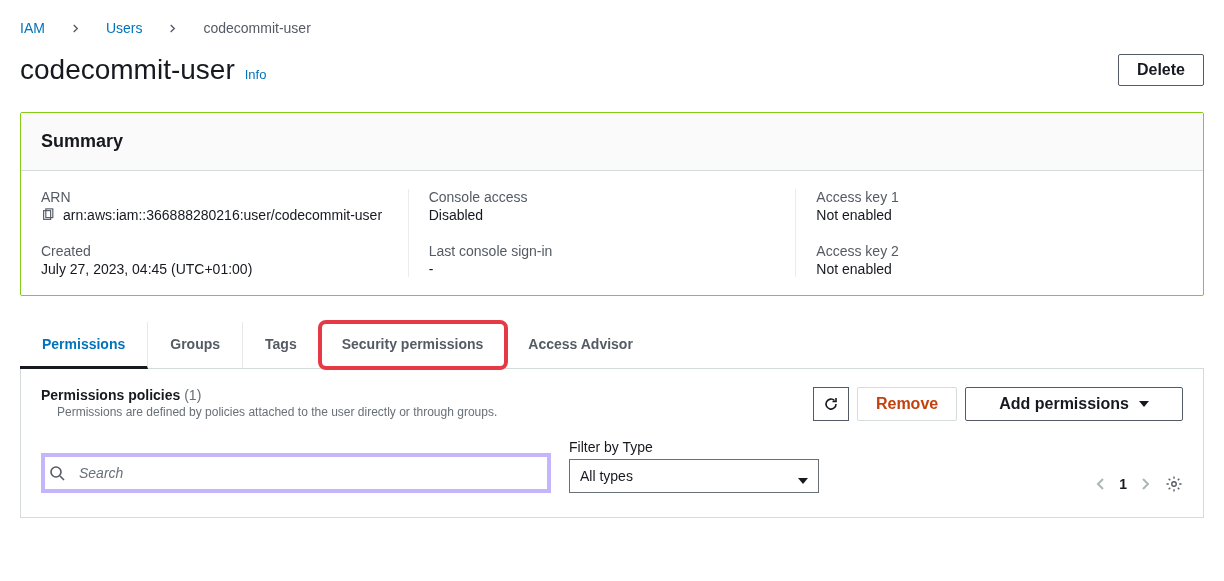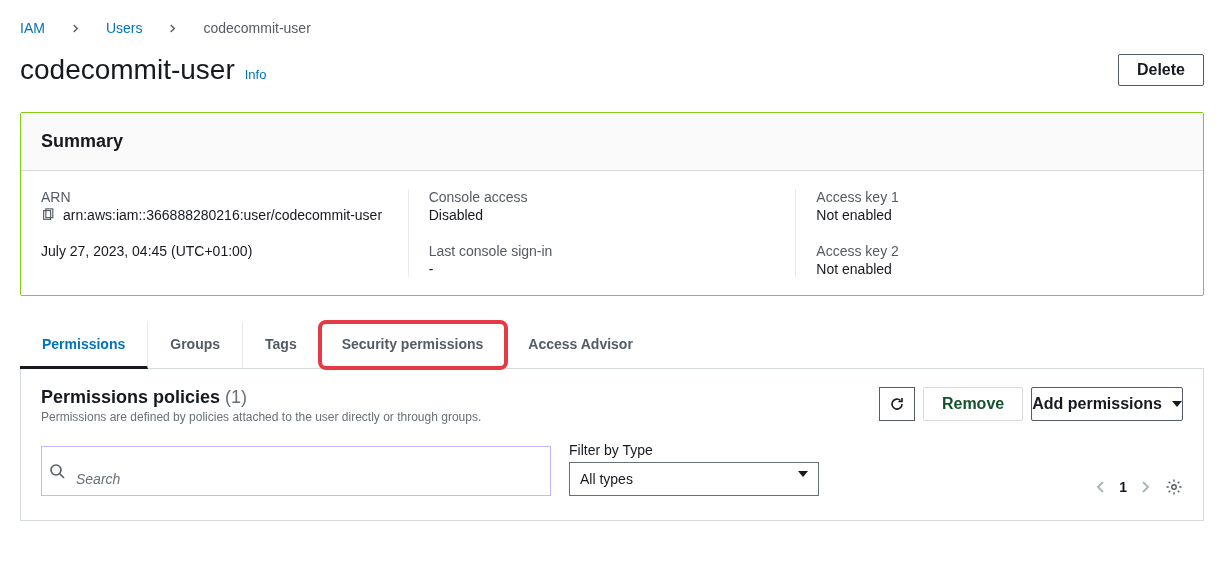--- a/index.html
+++ b/index.html
@@ -14,21 +14,21 @@
   a { color: #0073bb; text-decoration: none; cursor: pointer; }
 
   .breadcrumb { display: flex; align-items: center; gap: 26px; margin-bottom: 18px; }
   .breadcrumb .chev { color: #545b64; }
   .breadcrumb .current { color: #545b64; }
 
   .title-row { display: flex; align-items: center; justify-content: space-between; margin-bottom: 26px; }
   .title-row h1 { font-size: 28px; font-weight: 400; margin: 0; display: flex; align-items: baseline; gap: 10px; }
   .info-link { font-size: 13px; color: #0073bb; font-weight: 400; }
   .btn { background: #fff; border: 1px solid #545b64; border-radius: 2px; padding: 6px 18px; font-size: 16px; cursor: pointer; font-weight: 700; color: #16191f; }
-  .btn:disabled { color: #14532d; border-color: #d5dbdb; cursor: default; }
+  .btn:disabled { color: #c2410c; border-color: #d5dbdb; cursor: default; }
 
   .panel { border: 1px solid #84cc16; border-radius: 2px; background: #fff; }
   .panel-header { padding: 18px 20px; border-bottom: 1px solid #d5dbdb; background: #fafafa; }
   .panel-header h2 { margin: 0; font-size: 18px; font-weight: 700; }
   .panel-body { padding: 18px 20px; }
 
   .cols { display: flex; }
   .col { flex: 1; padding: 0 20px; }
   .col + .col { border-left: 1px solid #eaeded; }
   .col:first-child { padding-left: 0; }
@@ -39,35 +39,35 @@
   .copy-icon { width: 14px; height: 14px; display: inline-block; }
 
   .tabs { display: flex; border-bottom: 1px solid #d5dbdb; margin-top: 26px; }
   .tab { padding: 14px 22px; cursor: pointer; color: #545b64; border-right: 1px solid #e8e8e8; font-weight: 700; }
   .tab:last-child { border-right: none; }
   .tab.active { color: #0073bb; border-bottom: 3px solid #16191f; margin-bottom: -1px; }
   .tab.highlight { outline: 4px solid #e63946; outline-offset: -2px; border-radius: 6px; }
 
   .permissions-panel { border: 1px solid #d5dbdb; border-top: none; padding: 18px 20px 24px; }
   .pp-header { display: flex; align-items: flex-start; justify-content: space-between; margin-bottom: 18px; }
-  .pp-title { font-size: 18px; font-weight: 700; }
+  .pp-title { font-size: 14px; font-weight: 700; }
   .pp-count { color: #687078; font-weight: 400; }
-  .pp-desc { color: #687078; font-size: 12px; margin-top: 2px; }
+  .pp-desc { color: #687078; font-size: 12px; margin-top: 2px; margin-left: 16px; }
   .pp-actions { display: flex; gap: 8px; }
   .icon-btn { border: 1px solid #545b64; background: #fff; width: 36px; height: 34px; display: inline-flex; align-items: center; justify-content: center; cursor: pointer; }
-  .btn-dropdown { display: inline-flex; align-items: center; gap: 10px; padding: 6px 0; }
+  .btn-dropdown { display: inline-flex; align-items: center; gap: 10px; padding: 6px 33px; }
 
   .filter-row { display: flex; align-items: flex-end; gap: 18px; }
   .search-wrap { flex: 1; max-width: 510px; position: relative; }
-  .search-input { width: 100%; padding: 24px 10px 8px 34px; border: 1px solid #c4b5fd; font-size: 14px; }
+  .search-input { width: 100%; padding: 8px 10px 8px 34px; border: 4px solid #c4b5fd; font-size: 14px; }
   .search-input::placeholder { color: #687078; font-style: italic; }
   .search-ico { position: absolute; left: 8px; top: 50%; transform: translateY(-50%); color: #545b64; }
   .filter-col { width: 250px; }
   .filter-label { font-size: 14px; margin-bottom: 4px; }
-  .select { width: 100%; padding: 8px 10px; border: 1px solid #687078; background: #fff; display: flex; justify-content: space-between; align-items: flex-start; cursor: pointer; }
+  .select { width: 100%; padding: 8px 10px; border: 1px solid #687078; background: #fff; display: flex; justify-content: space-between; align-items: flex-end; cursor: pointer; }
   .pager { margin-left: auto; display: flex; align-items: center; gap: 14px; color: #545b64; }
   .pager .pg { color: #687078; cursor: default; }
   .pager .disabled { color: #d5dbdb; }
   .gear { cursor: pointer; }
 
   svg { display: block; }
 </style>
 </head>
 <body>
 
@@ -108,20 +108,21 @@
             <span class="copy-icon">
               <svg width="14" height="14" viewBox="0 0 16 16">
                   <rect x="3" y="3" width="8" height="10" fill="none" stroke="#545b64" stroke-width="1.3"></rect>
                   <rect x="5.5" y="1" width="8" height="10" fill="none" stroke="#545b64" stroke-width="1.3"></rect>
                 </svg>
             </span>
             <span>arn:aws:iam::366888280216:user/codecommit-user</span>
           </div>
         </div>
         <div class="field">
+          <div class="field-label">Created</div>
           <div class="field-value">July 27, 2023, 04:45 (UTC+01:00)</div>
         </div>
       </div>
       <div class="col">
         <div class="field">
           <div class="field-label">Console access</div>
           <div class="field-value">Disabled</div>
         </div>
         <div class="field">
           <div class="field-label">Last console sign-in</div>

